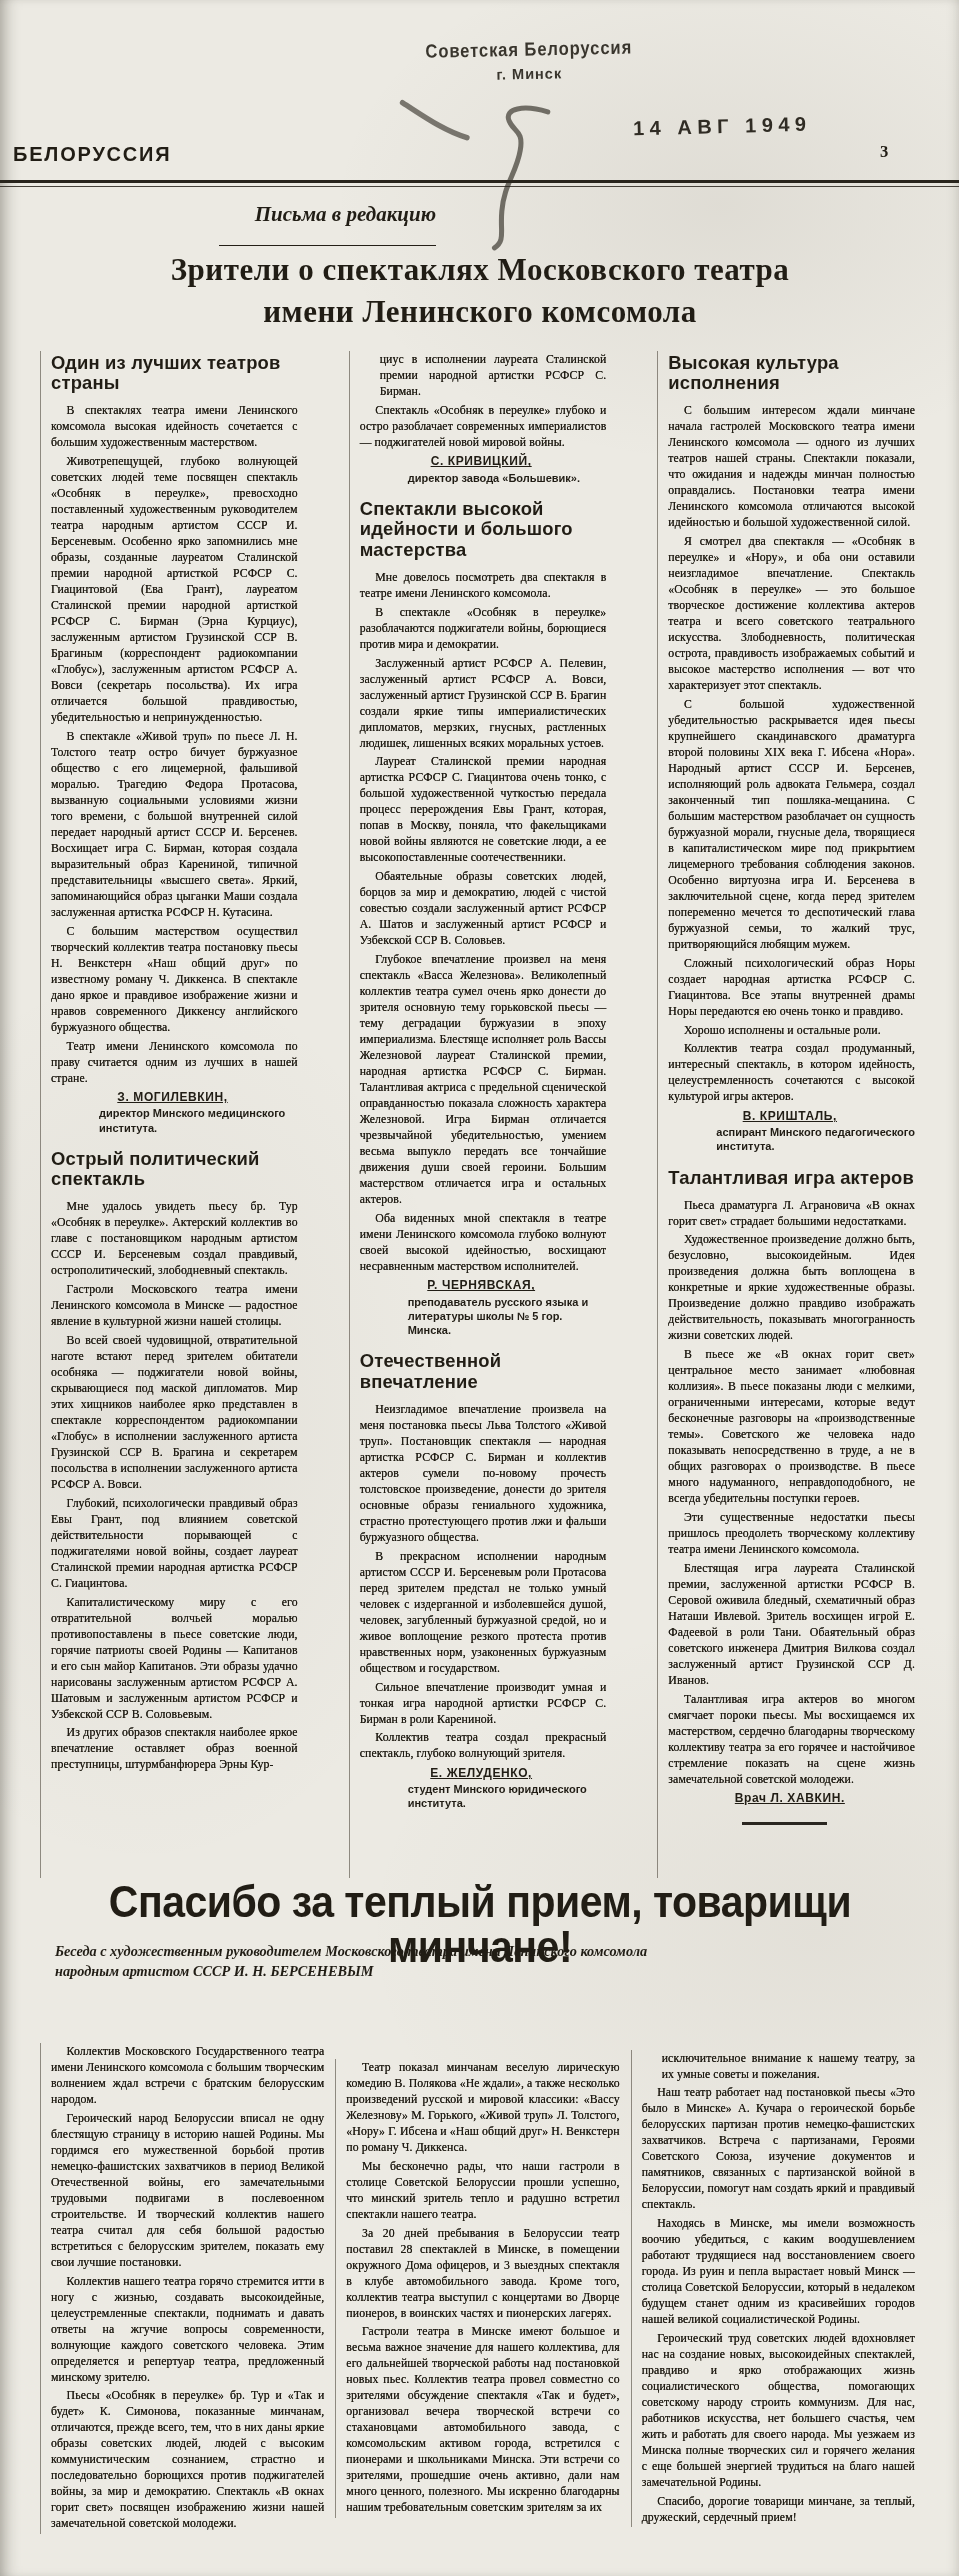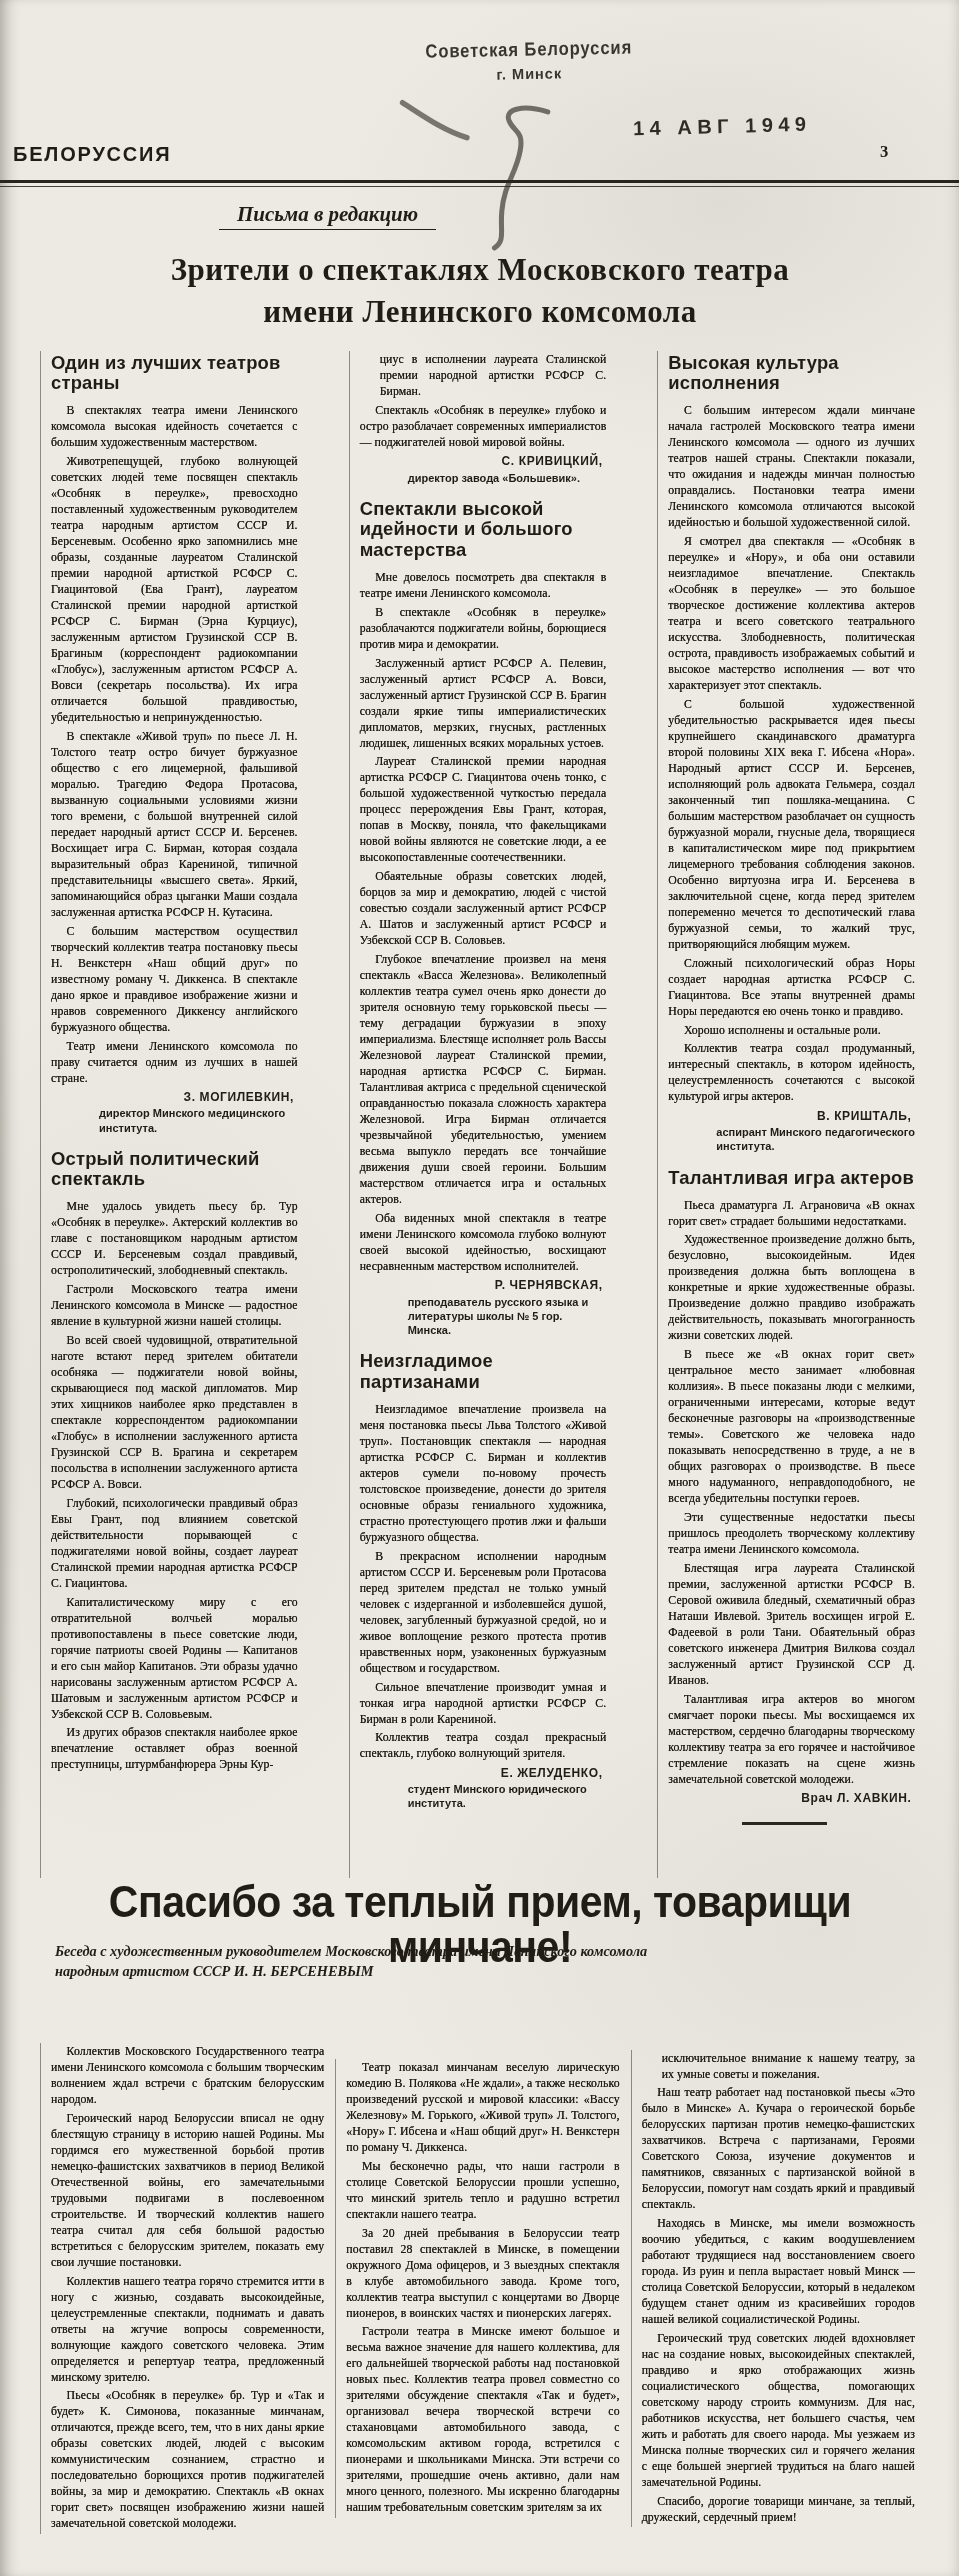--- a/index.html
+++ b/index.html
@@ -16,39 +16,39 @@
   .stamp-l1{font:700 16.6px/1 "Liberation Sans",sans-serif;letter-spacing:0.9px;transform:scaleY(1.15);}
   .stamp-l2{font:700 14.7px/1 "Liberation Sans",sans-serif;margin-top:8.3px;letter-spacing:0.9px;}
   .date-stamp{left:633px;top:116px;font:700 20px/1 "Liberation Sans",sans-serif;letter-spacing:5.5px;transform:rotate(-1.5deg);opacity:.92;}
   .edition{left:13px;top:144px;font:700 20px/1 "Liberation Sans",sans-serif;letter-spacing:1.8px;}
   .pagenum{left:880px;top:144px;font:700 16.6px/1 "Liberation Serif",serif;}
   .hrule{left:0;top:180px;width:960px;}
   .hrule .r1{height:2.8px;background:#29251d;}
   .hrule .r2{height:1.8px;background:#29251d;margin-top:2.8px;opacity:.85;}
   .squiggle{left:386px;top:77px;pointer-events:none;opacity:.8;}
   
-  .rubric{left:219px;top:202px;width:217px;text-align:center;
-    font:italic 700 21px/1.2 "Liberation Serif",serif;border-bottom:1.8px solid #241f17;padding-bottom:2px;}
+  .rubric{left:219px;top:202px;width:217px;text-align:right;
+    font:italic 700 21px/1.2 "Liberation Serif",serif;border-bottom:1.8px solid #241f17;padding-bottom:18px;}
   .headline{left:37px;top:249px;width:886px;text-align:center;
     font:700 31px/42px "Liberation Serif",serif;letter-spacing:0.5px;}
   .headline span{display:block;}
   
   .cols{display:flex;box-sizing:border-box;}
   .cols .col{flex:1;box-sizing:border-box;padding:0 11px 0 10px;overflow:hidden;
     border-left:0.9px solid rgba(66,59,47,.55);}
   .top-cols{left:40px;top:351px;width:886px;height:1527px;gap:40px;}
   .bot-cols{left:40px;top:2006px;width:886px;height:565px;align-items:center;}
   .art-head{font:700 18.4px/1.12 "Liberation Sans",sans-serif;margin:14px 0 8.3px;letter-spacing:0.2px;}
   .col .art-head:first-child{margin-top:1.8px;}
   .para{margin:0 0 2.8px;text-indent:15.6px;text-align:justify;
     font:400 11.8px/16px "Liberation Serif",serif;letter-spacing:0.1px;
     text-shadow:0 0 0.4px rgba(33,29,21,.95);}
   .para.cont{text-indent:0;margin-left:20px;}
   .sig{margin:4.6px 0 9.2px;}
-  .sig-name{font:700 12px/1.2 "Liberation Sans",sans-serif;text-align:right;padding-right:3.7px;letter-spacing:0.6px;}
+  .sig-name{font:700 12px/1.2 "Liberation Sans",sans-serif;text-align:center;padding-right:3.7px;letter-spacing:0.6px;text-decoration:underline;}
   .sig-role{font:700 11px/1.3 "Liberation Sans",sans-serif;margin:1.8px 0 0 48px;}
   .end-rule{width:85px;height:2.8px;background:#2a2620;margin:16.6px auto 0 74px;}
   
   .bottom-head{left:37px;top:1882px;width:886px;text-align:center;
     font:700 41px/1.05 "Liberation Sans",sans-serif;letter-spacing:-0.5px;transform:scaleY(1.06);}
   .bottom-sub{left:55px;top:1941px;width:849px;
     font:italic 700 14.3px/20px "Liberation Serif",serif;}
   .bottom-sub span{display:block;}
 </style>
 </head>
@@ -114,21 +114,21 @@
         <p class="para">В спектакле «Особняк в переулке» разоблачаются поджигатели войны, борющиеся против мира и демократии.</p>
         <p class="para">Заслуженный артист РСФСР А. Пелевин, заслуженный артист РСФСР А. Вовси, заслуженный артист Грузинской ССР В. Брагин создали яркие типы империалистических дипломатов, мерзких, гнусных, растленных людишек, лишенных всяких моральных устоев.</p>
         <p class="para">Лауреат Сталинской премии народная артистка РСФСР С. Гиацинтова очень тонко, с большой художественной чуткостью передала процесс перерождения Евы Грант, которая, попав в Москву, поняла, что факельщиками новой войны являются не советские люди, а ее высокопоставленные соотечественники.</p>
         <p class="para">Обаятельные образы советских людей, борцов за мир и демократию, людей с чистой совестью создали заслуженный артист РСФСР А. Шатов и заслуженный артист РСФСР и Узбекской ССР В. Соловьев.</p>
         <p class="para">Глубокое впечатление произвел на меня спектакль «Васса Железнова». Великолепный коллектив театра сумел очень ярко донести до зрителя основную тему горьковской пьесы — тему деградации буржуазии в эпоху империализма. Блестяще исполняет роль Вассы Железновой лауреат Сталинской премии, народная артистка РСФСР С. Бирман. Талантливая актриса с предельной сценической оправданностью показала сложность характера Железновой. Игра Бирман отличается чрезвычайной убедительностью, умением весьма выпукло передать все тончайшие движения души своей героини. Большим мастерством отличается игра и остальных актеров.</p>
         <p class="para">Оба виденных мной спектакля в театре имени Ленинского комсомола глубоко волнуют своей высокой идейностью, восхищают несравненным мастерством исполнителей.</p>
         <div class="sig">
           <div class="sig-name">Р. ЧЕРНЯВСКАЯ,</div>
           <div class="sig-role">преподаватель русского языка и литературы школы № 5 гор. Минска.</div>
         </div>
-        <h3 class="art-head">Неизгладимое партизанами</h3>
+        <h3 class="art-head">Отечественной впечатление</h3>
         <p class="para">Неизгладимое впечатление произвела на меня постановка пьесы Льва Толстого «Живой труп». Постановщик спектакля — народная артистка РСФСР С. Бирман и коллектив актеров сумели по-новому прочесть толстовское произведение, донести до зрителя основные образы гениального художника, страстно протестующего против лжи и фальши буржуазного общества.</p>
         <p class="para">В прекрасном исполнении народным артистом СССР И. Берсеневым роли Протасова перед зрителем предстал не только умный человек с издерганной и изболевшейся душой, человек, загубленный буржуазной средой, но и живое воплощение резкого протеста против нравственных норм, узаконенных буржуазным обществом и государством.</p>
         <p class="para">Сильное впечатление производит умная и тонкая игра народной артистки РСФСР С. Бирман в роли Карениной.</p>
         <p class="para">Коллектив театра создал прекрасный спектакль, глубоко волнующий зрителя.</p>
         <div class="sig">
           <div class="sig-name">Е. ЖЕЛУДЕНКО,</div>
           <div class="sig-role">студент Минского юридического института.</div>
         </div>
       </div>
     <div class="col">

